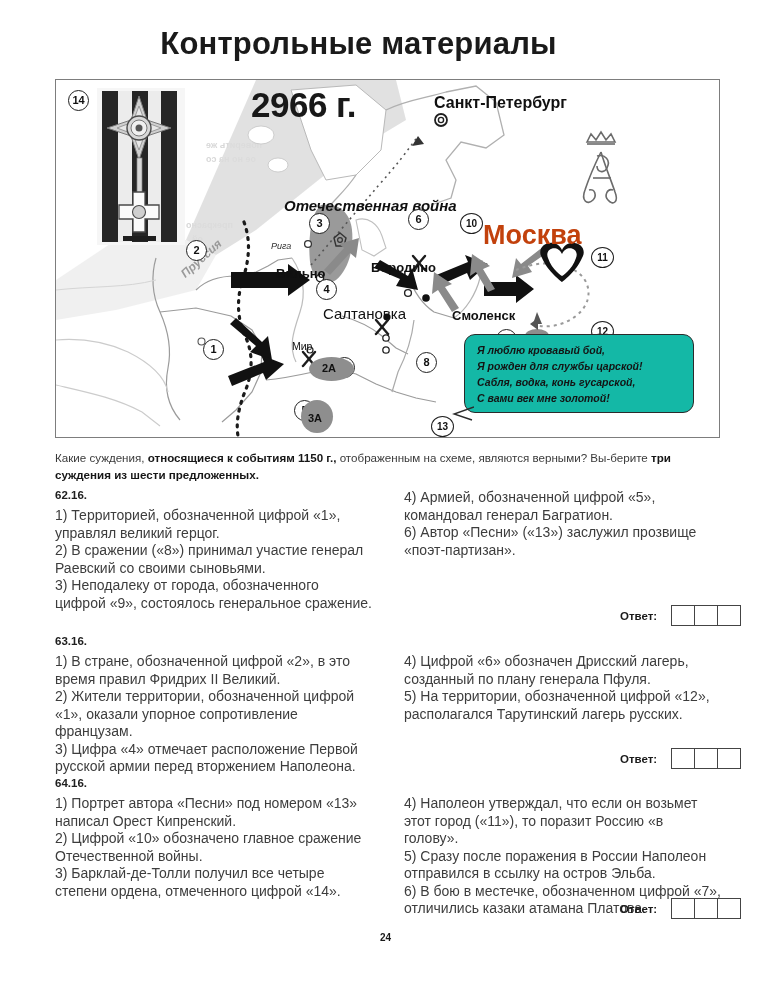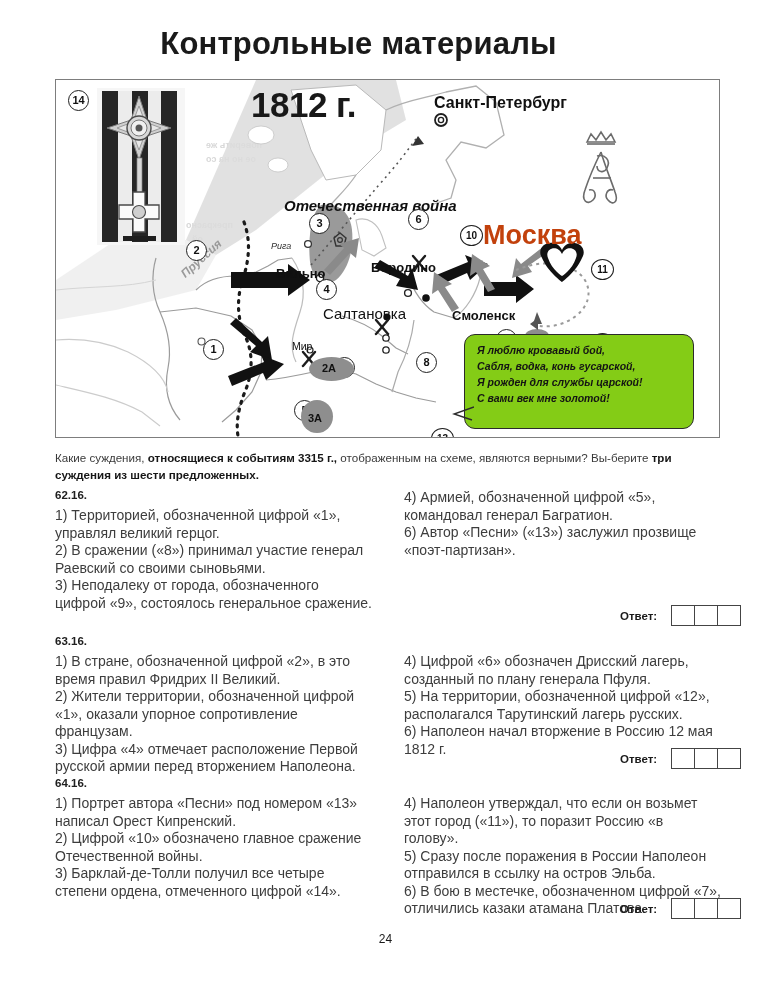--- a/index.html
+++ b/index.html
@@ -84,34 +84,34 @@
 
   
   .cnum{
     position:absolute;
     width:19px;height:19px;border-radius:50%;
     border:1.3px solid #202020;background:#ffffff;
     font-size:11px;font-weight:bold;color:#101010;
     display:flex;align-items:center;justify-content:center;
     line-height:1;
   }
-  .cnum.wide{width:21px;height:19px;border-radius:50%;font-size:10px;margin-top:12px;}
+  .cnum.wide{width:21px;height:19px;border-radius:50%;font-size:10px;}
 
   
   .blob{
     position:absolute;background:#8e8e8e;border-radius:50%;
   }
   .blob-label{
     position:absolute;font-size:11px;font-weight:bold;color:#111;
   }
 
   
   .quote-box{
-    position:absolute;left:408px;top:254px;width:230px;height:95px;
-    border:1.3px solid #2b2b2b;border-radius:11px;background:#84cc16;
+    position:absolute;left:408px;top:254px;width:230px;height:79px;
+    border:1.3px solid #2b2b2b;border-radius:11px;background:#14b8a6;
     padding:7px 10px 0 12px;box-sizing:border-box;
   }
   .quote-box div{
     font-size:10.5px;font-style:italic;font-weight:bold;color:#141414;
     line-height:16px;white-space:nowrap;
   }
   .quote-tail{
     position:absolute;left:396px;top:325px;width:22px;height:16px;
   }
 
@@ -143,21 +143,21 @@
   }
   .answer-label{font-size:11.5px;font-weight:bold;color:#1a1a1a;}
   .answer-boxes{display:flex;}
   .answer-boxes span{
     width:22px;height:19px;border:1.2px solid #444;margin-left:-1.2px;
     display:block;background:#fff;
   }
 
   .page-number{
     position:absolute;left:0;top:932px;width:771px;text-align:center;
-    font-size:12px;font-weight:normal;color:#1a1a1a;
+    font-size:10px;font-weight:bold;color:#1a1a1a;
   }
 </style>
 </head>
 <body>
 
 <div class="page">
 
   <div class="page-title">Контрольные материалы</div>
 
   <div class="map-frame">
@@ -258,21 +258,21 @@
         <path d="M460,190 C470,186 484,182 496,184" fill="none" stroke="#9a9a9a" stroke-width="2" stroke-dasharray="3,4"></path>
         <g fill="#555">
           <polygon points="474,244 482,238 482,250"></polygon>
           <polygon points="481,232 477,244 486,244"></polygon>
         </g>
 
         <path d="M486,178 C478,164 500,156 506,170 C512,156 534,164 526,178 C520,192 506,202 506,202 C506,202 492,192 486,178 Z" fill="#111"></path>
         <path d="M492,178 C488,168 502,164 506,174 C510,164 524,168 520,178 C516,190 506,196 506,196 C506,196 496,190 492,178 Z" fill="#ffffff"></path>
       </svg>
 
-      <div class="year-label">1812 г.</div>
+      <div class="year-label">2966 г.</div>
       <div class="spb-label">Санкт-Петербург</div>
       <div class="ov-label">Отечественная война</div>
       <div class="moscow-label">Москва</div>
       <div class="borodino-label">Бородино</div>
       <div class="smolensk-label">Смоленск</div>
       <div class="vilno-label">Вильно</div>
       <div class="saltanovka-label">Салтановка</div>
       <div class="mir-label">Мир</div>
       <div class="riga-label">Рига</div>
       <div class="prussia-label">Пруссия</div>
@@ -303,22 +303,22 @@
       <div class="cnum" style="left:238px;top:320px;">5</div>
       <div class="cnum wide" style="left:375px;top:336px;">13</div>
 
       <div class="blob" style="left:253px;top:277px;width:45px;height:24px;"></div>
       <div class="blob-label" style="left:266px;top:282px;">2А</div>
       <div class="blob" style="left:245px;top:320px;width:32px;height:33px;"></div>
       <div class="blob-label" style="left:252px;top:332px;">3А</div>
 
       <div class="quote-box">
         <div>Я люблю кровавый бой,</div>
+        <div>Я рожден для службы царской!</div>
         <div>Сабля, водка, конь гусарской,</div>
-        <div>Я рожден для службы царской!</div>
         <div>С вами век мне золотой!</div>
       </div>
       <svg class="quote-tail" viewBox="0 0 22 16">
         <path d="M22,2 L2,9 L20,15" fill="none" stroke="#2b2b2b" stroke-width="1.4"></path>
       </svg>
 
       <svg class="medal" viewBox="0 0 88 157">
         <rect x="0" y="0" width="88" height="157" fill="#f6f6f6"></rect>
         <rect x="5" y="3" width="16" height="151" fill="#262626"></rect>
         <rect x="21" y="3" width="14" height="151" fill="#ececec"></rect>
@@ -340,21 +340,21 @@
           <path d="M-6,-20 L6,-20 L6,-7 L20,-7 L20,7 L6,7 L6,20 L-6,20 L-6,7 L-20,7 L-20,-7 L-6,-7 Z" fill="#fbfbfb" stroke="#4a4a4a" stroke-width="1.3"></path>
           <circle cx="0" cy="0" r="6.5" fill="#cfcfcf" stroke="#4a4a4a" stroke-width="1.1"></circle>
         </g>
         <rect x="26" y="148" width="33" height="5" fill="#1e1e1e"></rect>
       </svg>
 
     </div>
   </div>
 
   <div class="q-intro">
-    <span>Какие суждения, </span><b>относящиеся к событиям 3315 г.,</b><span> отображенным на схеме, являются верными? Вы-</span><span>берите </span><b>три суждения из шести предложенных.</b>
+    <span>Какие суждения, </span><b>относящиеся к событиям 1150 г.,</b><span> отображенным на схеме, являются верными? Вы-</span><span>берите </span><b>три суждения из шести предложенных.</b>
   </div>
 
   <div class="q-group" style="left:55px;top:489px;">
     <div class="q-num">62.16.</div>
   </div>
   <div class="col" style="left:55px;top:507px;">
     <p>1) Территорией, обозначенной цифрой «1», управлял великий герцог.</p>
     <p>2) В сражении («8») принимал участие генерал Раевский со своими сыновьями.</p>
     <p>3) Неподалеку от города, обозначенного цифрой «9», состоялось генеральное сражение.</p>
   </div>
@@ -375,21 +375,20 @@
     <div class="q-num">63.16.</div>
   </div>
   <div class="col" style="left:55px;top:653px;">
     <p>1) В стране, обозначенной цифрой «2», в это время правил Фридрих II Великий.</p>
     <p>2) Жители территории, обозначенной цифрой «1», оказали упорное сопротивление французам.</p>
     <p>3) Цифра «4» отмечает расположение Первой русской армии перед вторжением Наполеона.</p>
   </div>
   <div class="col" style="left:404px;top:653px;">
     <p>4) Цифрой «6» обозначен Дрисский лагерь, созданный по плану генерала Пфуля.</p>
     <p>5) На территории, обозначенной цифрой «12», располагался Тарутинский лагерь русских.</p>
-    <p>6) Наполеон начал вторжение в Россию 12 мая 1812 г.</p>
   </div>
   <div class="answer-row" style="left:620px;top:748px;">
     <span class="answer-label">Ответ:</span>
     <span class="answer-boxes">
       <span></span>
       <span></span>
       <span></span>
     </span>
   </div>
 

